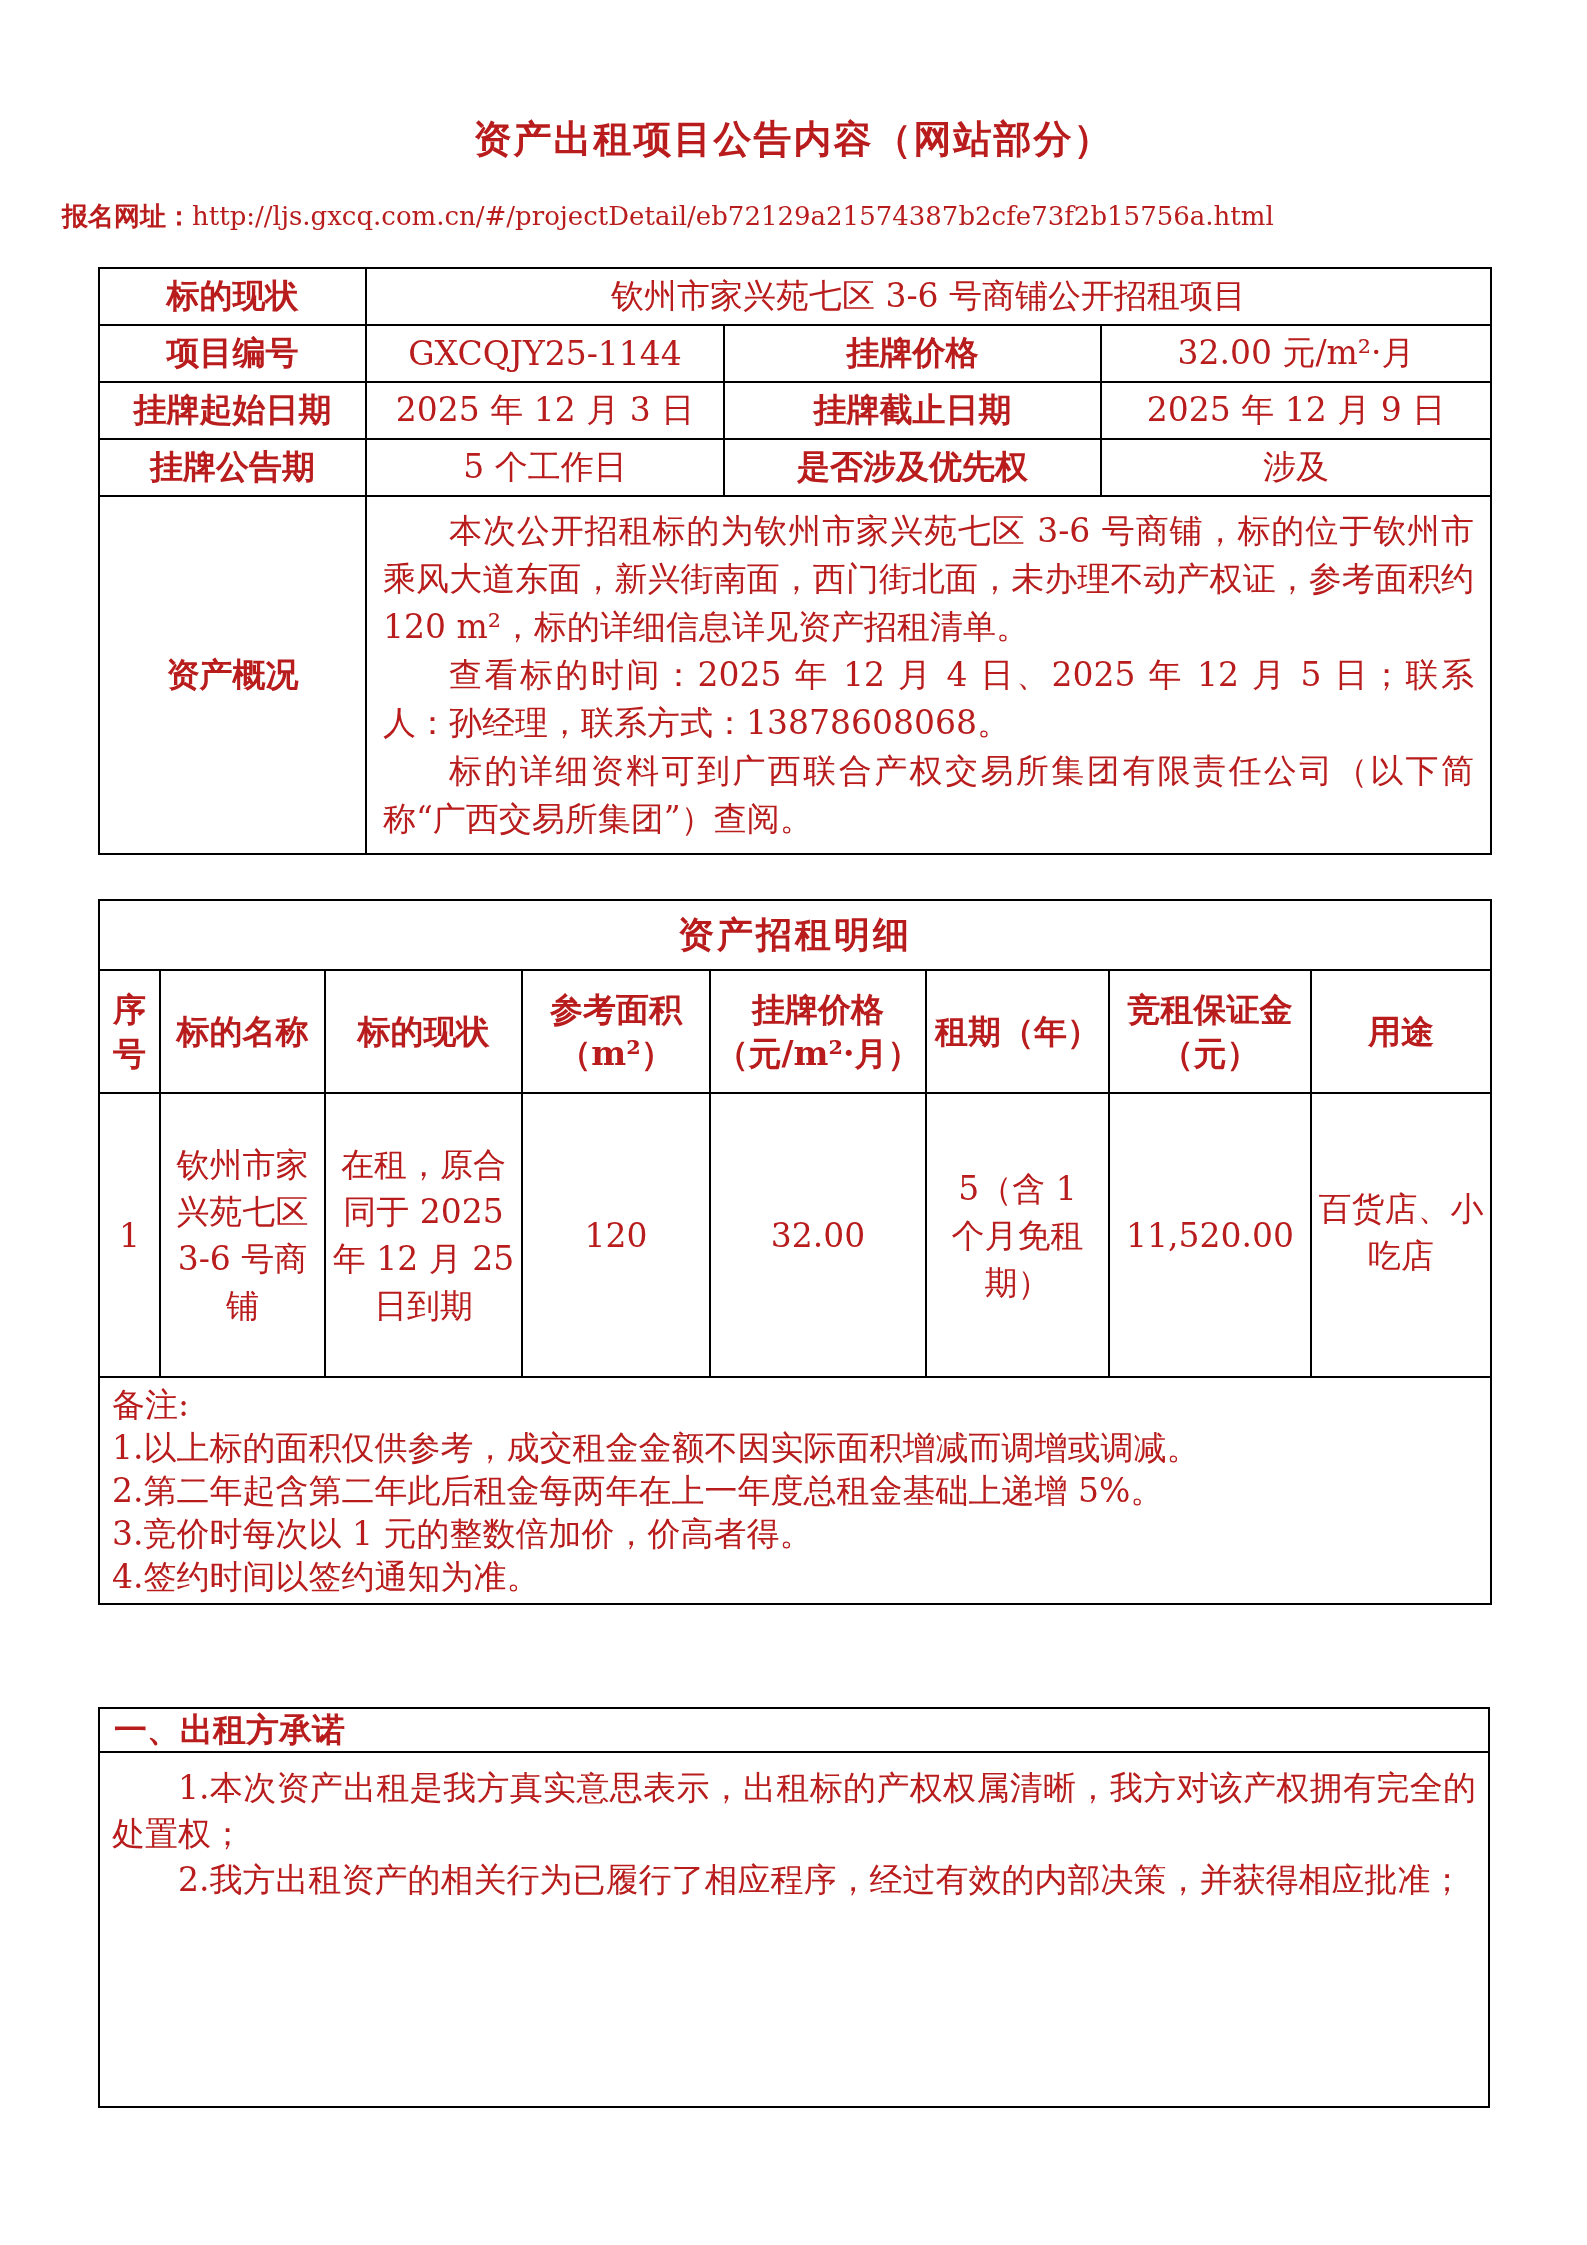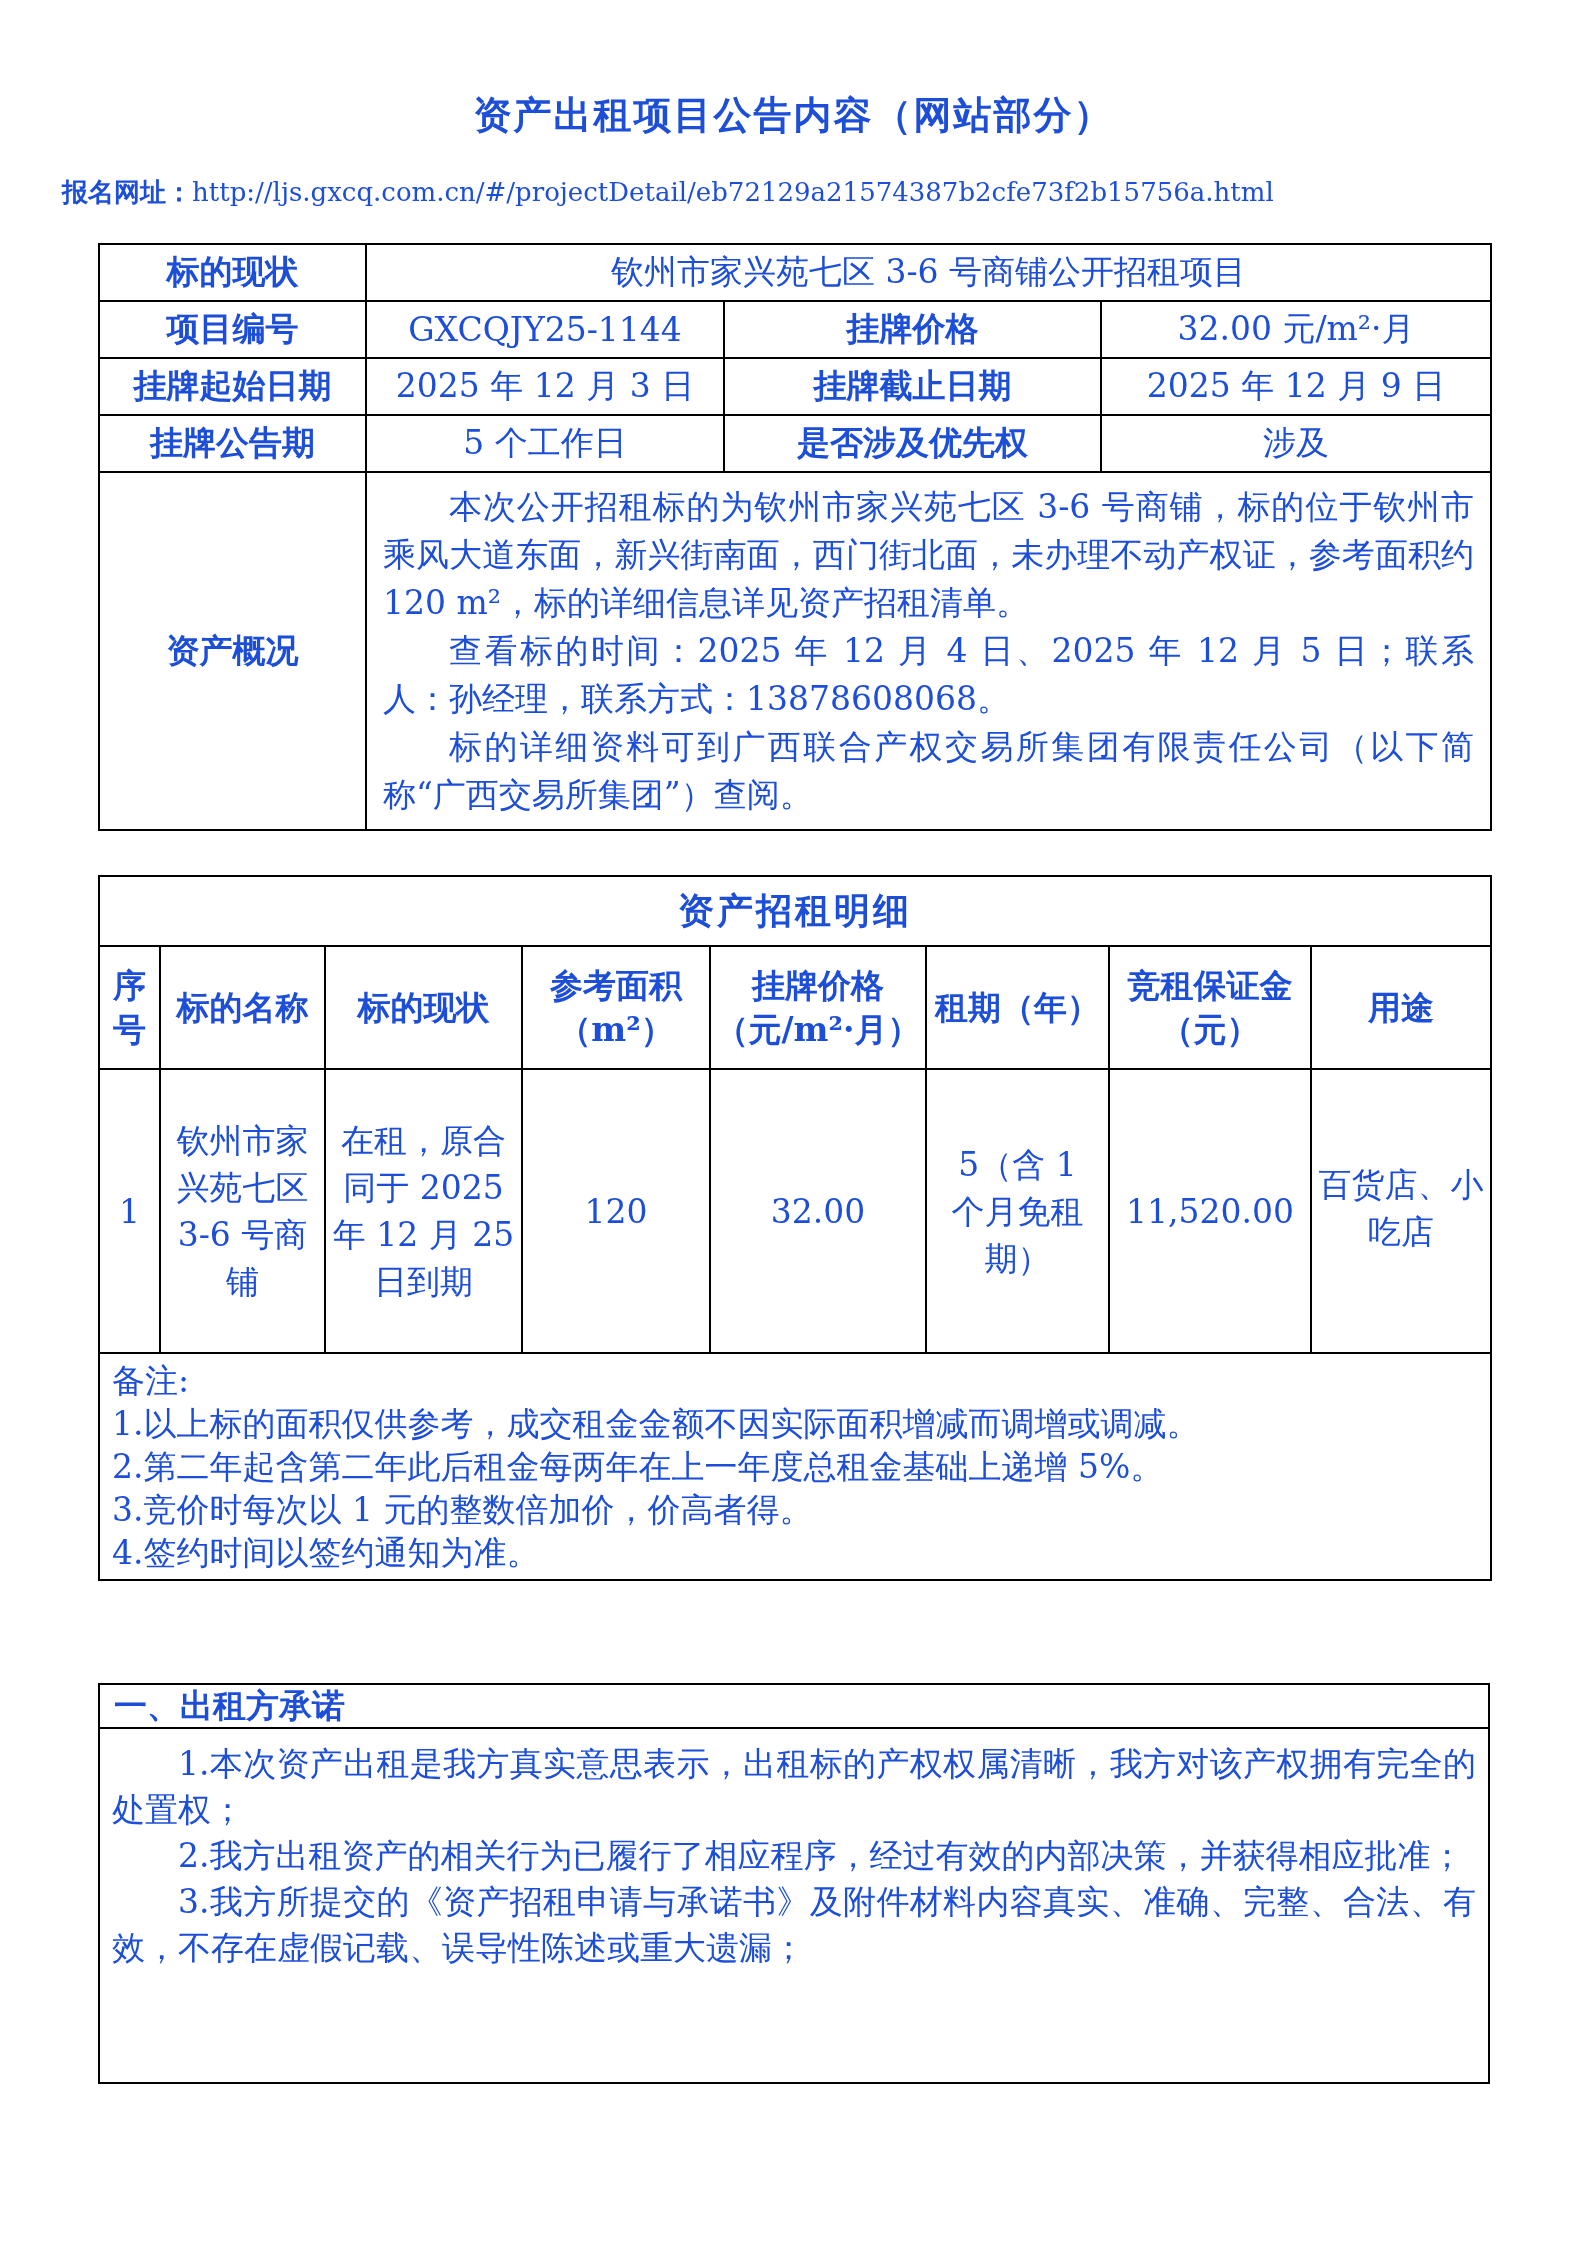--- a/index.html
+++ b/index.html
@@ -1,22 +1,22 @@
 <!DOCTYPE html>
 <html><head>
 <meta charset="utf-8">
 <style>
   html,body{margin:0;padding:0;background:#ffffff;}
   .page{
     position:relative;
     width:1587px;height:2245px;
-    background:#fff;color:#1d4ed8;
+    background:#fff;color:#b91c1c;
     font-family:"DejaVu Serif","Liberation Serif",serif;
     box-sizing:border-box;
-    padding-top:92px;
+    padding-top:116px;
     overflow:hidden;
   }
   .title{
     margin:0;
     font-size:38px;font-weight:bold;
     text-align:center;line-height:46px;letter-spacing:2px;
   }
   .signup{
     margin:36px 0 0 62px;
     font-size:26px;line-height:36px;
@@ -166,17 +166,16 @@
       </td>
     </tr>
   </tbody>
     </table>
 
   <div class="commit">
     <div class="commit-head">一、出租方承诺</div>
     <div class="commit-body">
       <p>1.本次资产出租是我方真实意思表示，出租标的产权权属清晰，我方对该产权拥有完全的处置权；</p>
       <p>2.我方出租资产的相关行为已履行了相应程序，经过有效的内部决策，并获得相应批准；</p>
-      <p>3.我方所提交的《资产招租申请与承诺书》及附件材料内容真实、准确、完整、合法、有效，不存在虚假记载、误导性陈述或重大遗漏；</p>
     </div>
   </div>
 
 </div>
 
 </body></html>

